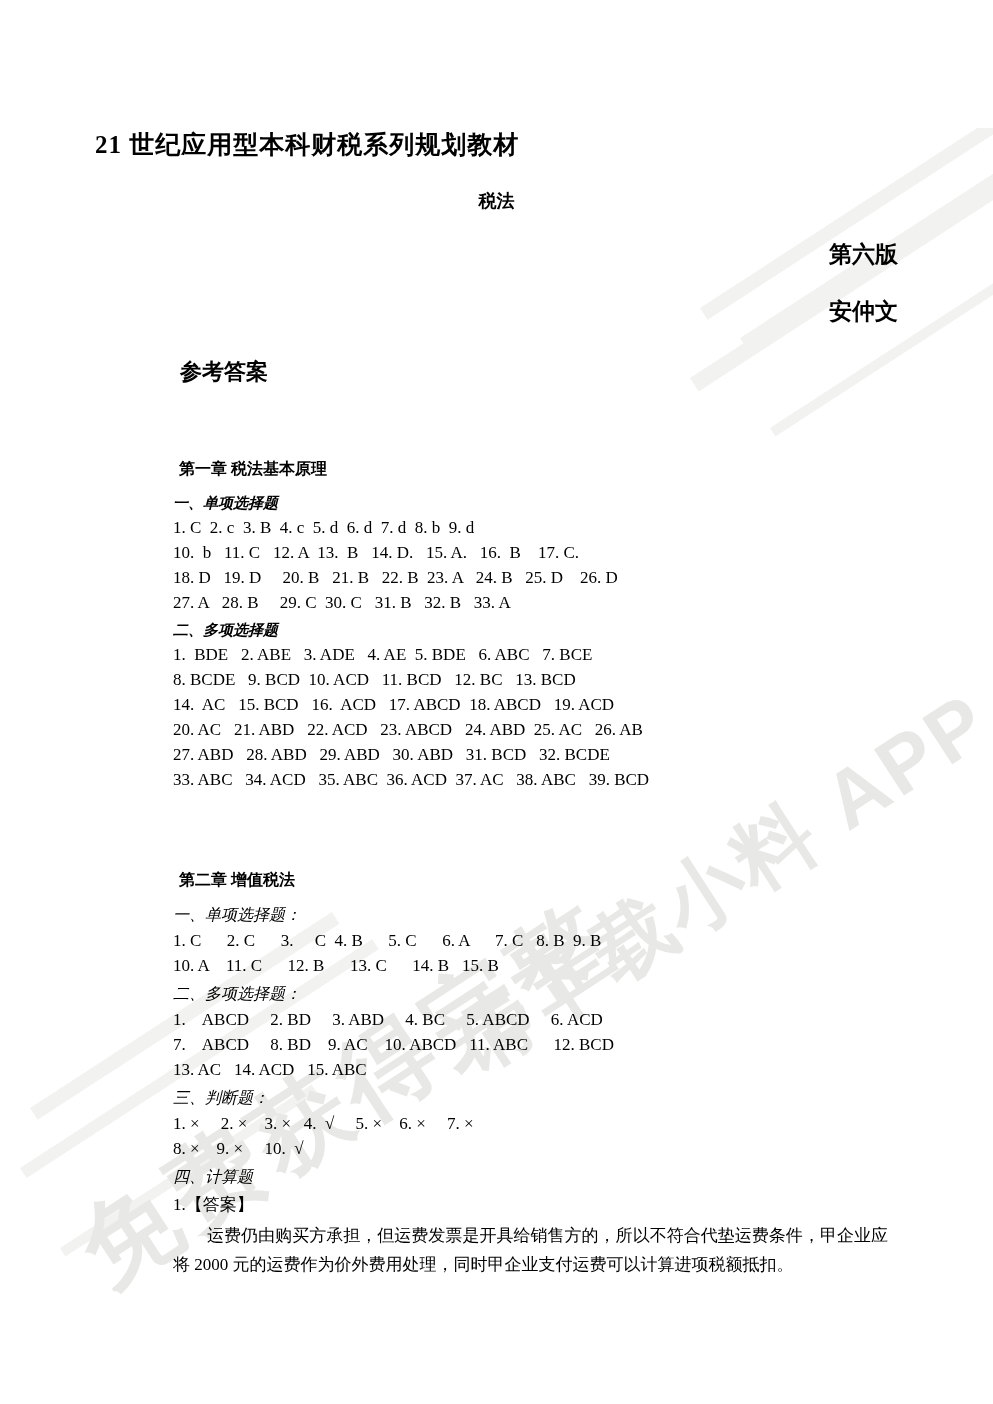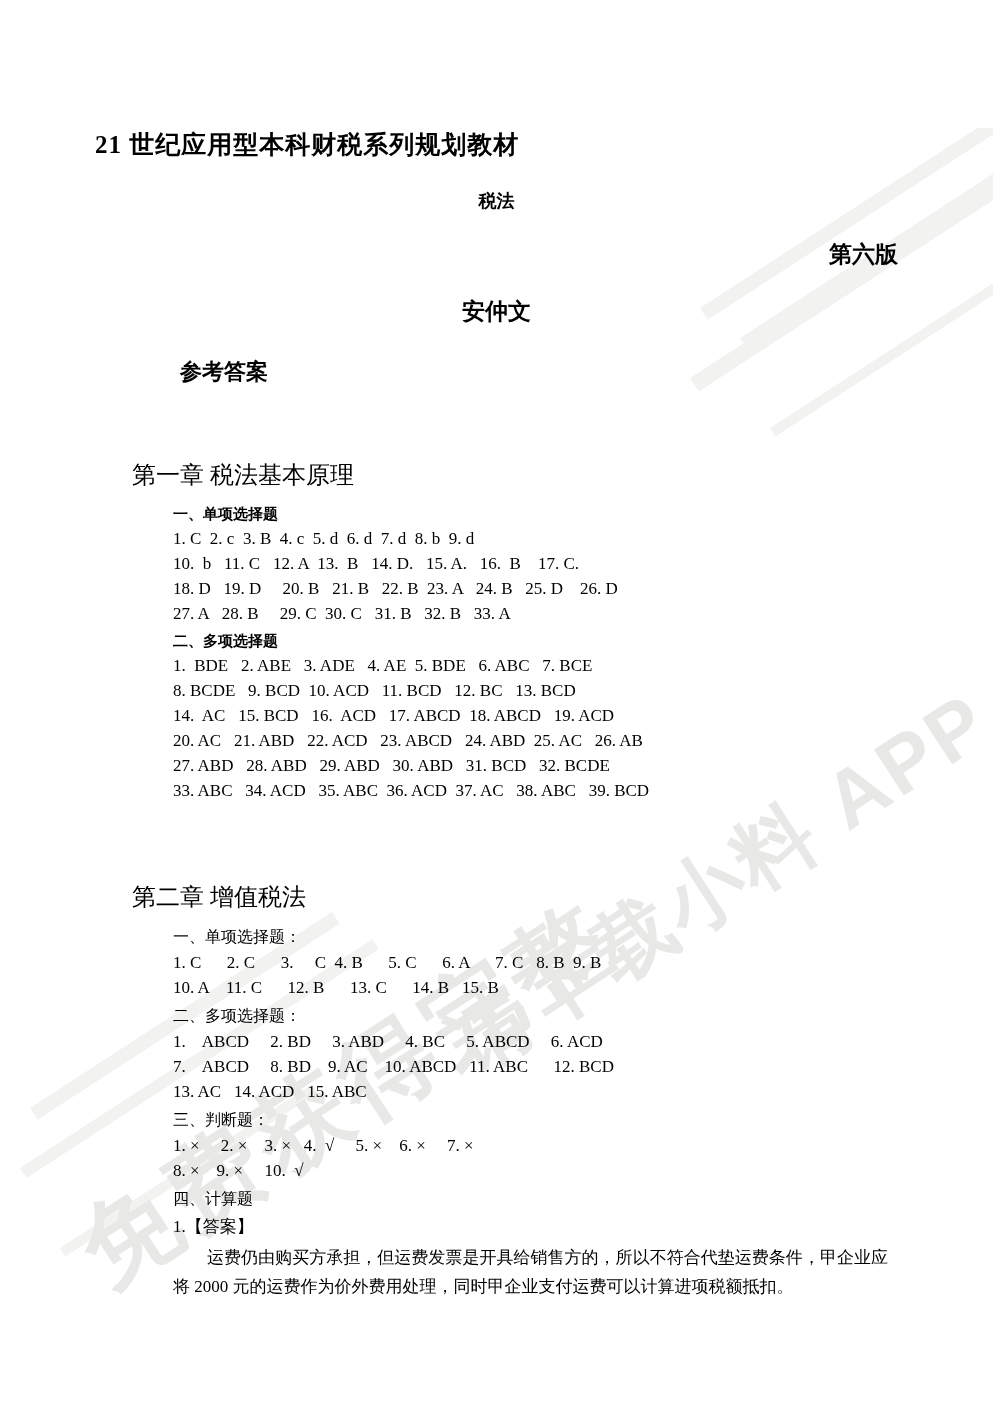--- a/index.html
+++ b/index.html
@@ -82,52 +82,53 @@
     position: relative;
     z-index: 2;
     text-align: right;
     font-weight: bold;
     font-size: 23px;
     margin-top: 26px;
   }
   .doc-author {
     position: relative;
     z-index: 2;
-    text-align: center;
+    text-align: right;
     font-weight: bold;
     font-size: 23px;
     margin-top: 26px;
   }
   .answers-label {
     position: relative;
     z-index: 2;
     font-weight: bold;
     font-size: 22px;
     margin-top: 30px;
     margin-left: 85px;
   }
 
   .chapter-heading {
     position: relative;
     z-index: 2;
-    font-weight: normal;
-    font-size: 24px;
-    margin-left: 37px;
+    font-weight: bold;
+    font-size: 16px;
+    margin-left: 84px;
   }
   #chapter-1-heading { margin-top: 72px; }
   #chapter-2-heading { margin-top: 80px; }
 
   .section-label {
     position: relative;
     z-index: 2;
     font-weight: bold;
     font-size: 15px;
     margin-left: 78px;
     margin-top: 8px;
     font-family: "Liberation Sans", sans-serif;
+    font-style: italic;
   }
   .section-label.light {
     font-weight: normal;
     font-family: "Liberation Serif", serif;
     font-size: 16px;
   }
   .ans-line {
     position: relative;
     z-index: 2;
     font-size: 17px;

